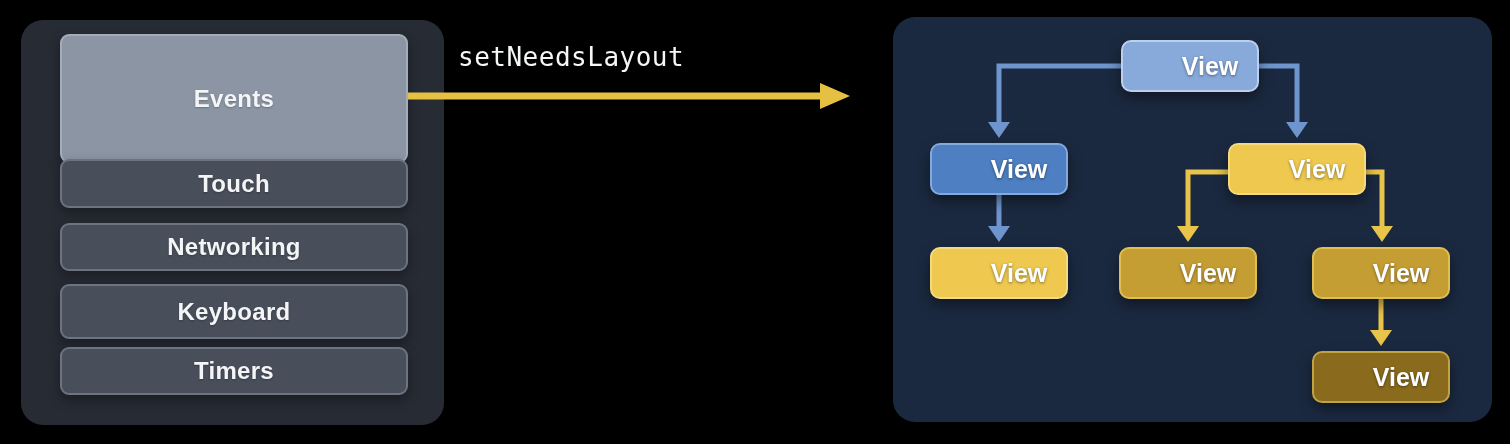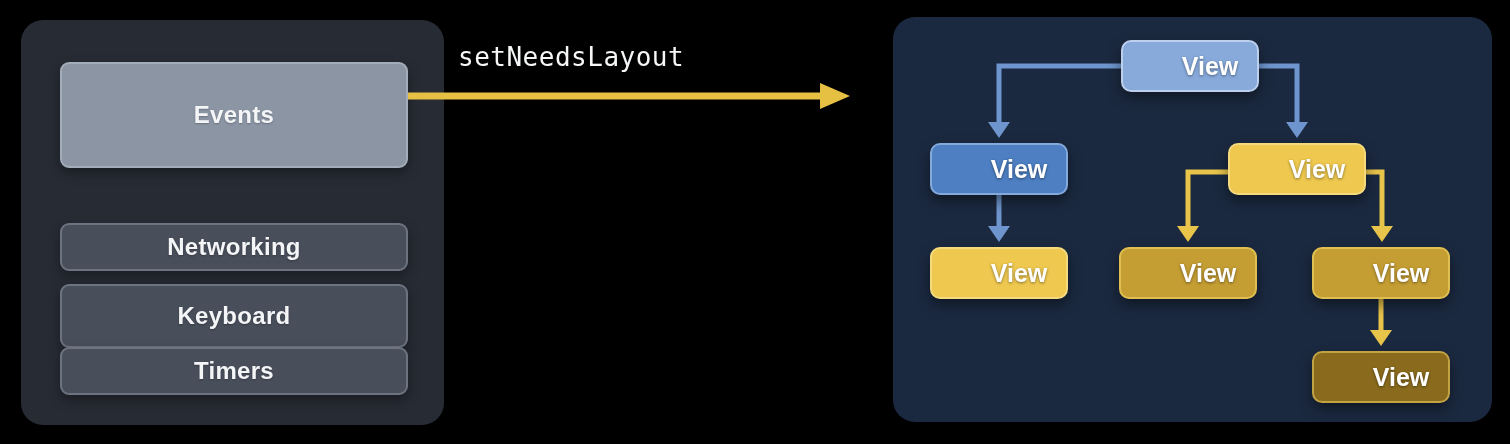--- a/index.html
+++ b/index.html
@@ -12,24 +12,24 @@
   #right-panel{left:893px;top:17px;width:599px;height:405px;background:var(--panel_right_bg);}
 
   .lp-box{
     position:absolute;left:39px;width:348px;box-sizing:border-box;
     border-radius:9px;display:flex;align-items:center;justify-content:center;
     color:var(--text_light);font-weight:700;font-size:24px;letter-spacing:.3px;
     background:var(--box_gray);border:2px solid var(--box_gray_border);
     box-shadow:0 5px 12px rgba(0,0,0,.35);
     text-shadow:0 1px 2px rgba(0,0,0,.25);
   }
-  #lp-events{top:42px;height:106px;background:var(--box_events);border-color:var(--box_events_border);}
+  #lp-events{top:14px;height:129px;background:var(--box_events);border-color:var(--box_events_border);}
   #lp-touch{top:139px;height:49px;}
   #lp-networking{top:203px;height:48px;}
-  #lp-keyboard{top:264px;height:64px;}
+  #lp-keyboard{top:264px;height:55px;}
   #lp-timers{top:327px;height:48px;}
 
   #transition-label{
     position:absolute;left:458px;top:42px;width:340px;text-align:left;
     color:#f5f6f7;font-family:"DejaVu Sans Mono","Liberation Mono",monospace;
     font-size:26px;font-weight:500;letter-spacing:0.5px;
   }
   #main-arrow{position:absolute;left:404px;top:76px;}
 
   #edges-svg{position:absolute;left:0;top:0;width:599px;height:405px;}
@@ -52,20 +52,21 @@
   #node-gc-left{left:37px;top:230px;background:var(--node_yellow);border-color:var(--node_yellow_border);}
   #node-gc-mid{left:226px;top:230px;background:var(--node_gold);border-color:var(--node_gold_border);}
   #node-gc-right{left:419px;top:230px;background:var(--node_gold);border-color:var(--node_gold_border);}
   #node-ggc{left:419px;top:334px;background:var(--node_brown);border-color:var(--node_brown_border);}
 </style>
 </head>
 <body>
 
 <div class="panel" id="left-panel">
   <div class="lp-box" id="lp-events">Events</div>
+  <div class="lp-box" id="lp-touch">Touch</div>
   <div class="lp-box" id="lp-networking">Networking</div>
   <div class="lp-box" id="lp-keyboard">Keyboard</div>
   <div class="lp-box" id="lp-timers">Timers</div>
 </div>
 
 <div id="transition-label">setNeedsLayout</div>
 
 <svg id="main-arrow" width="452" height="40" viewBox="0 0 452 40">
   <line x1="4" y1="20" x2="420" y2="20" stroke="#e5c043" stroke-width="7"></line>
   <polygon points="446,20 416,7 416,33" fill="#e5c043"></polygon>

